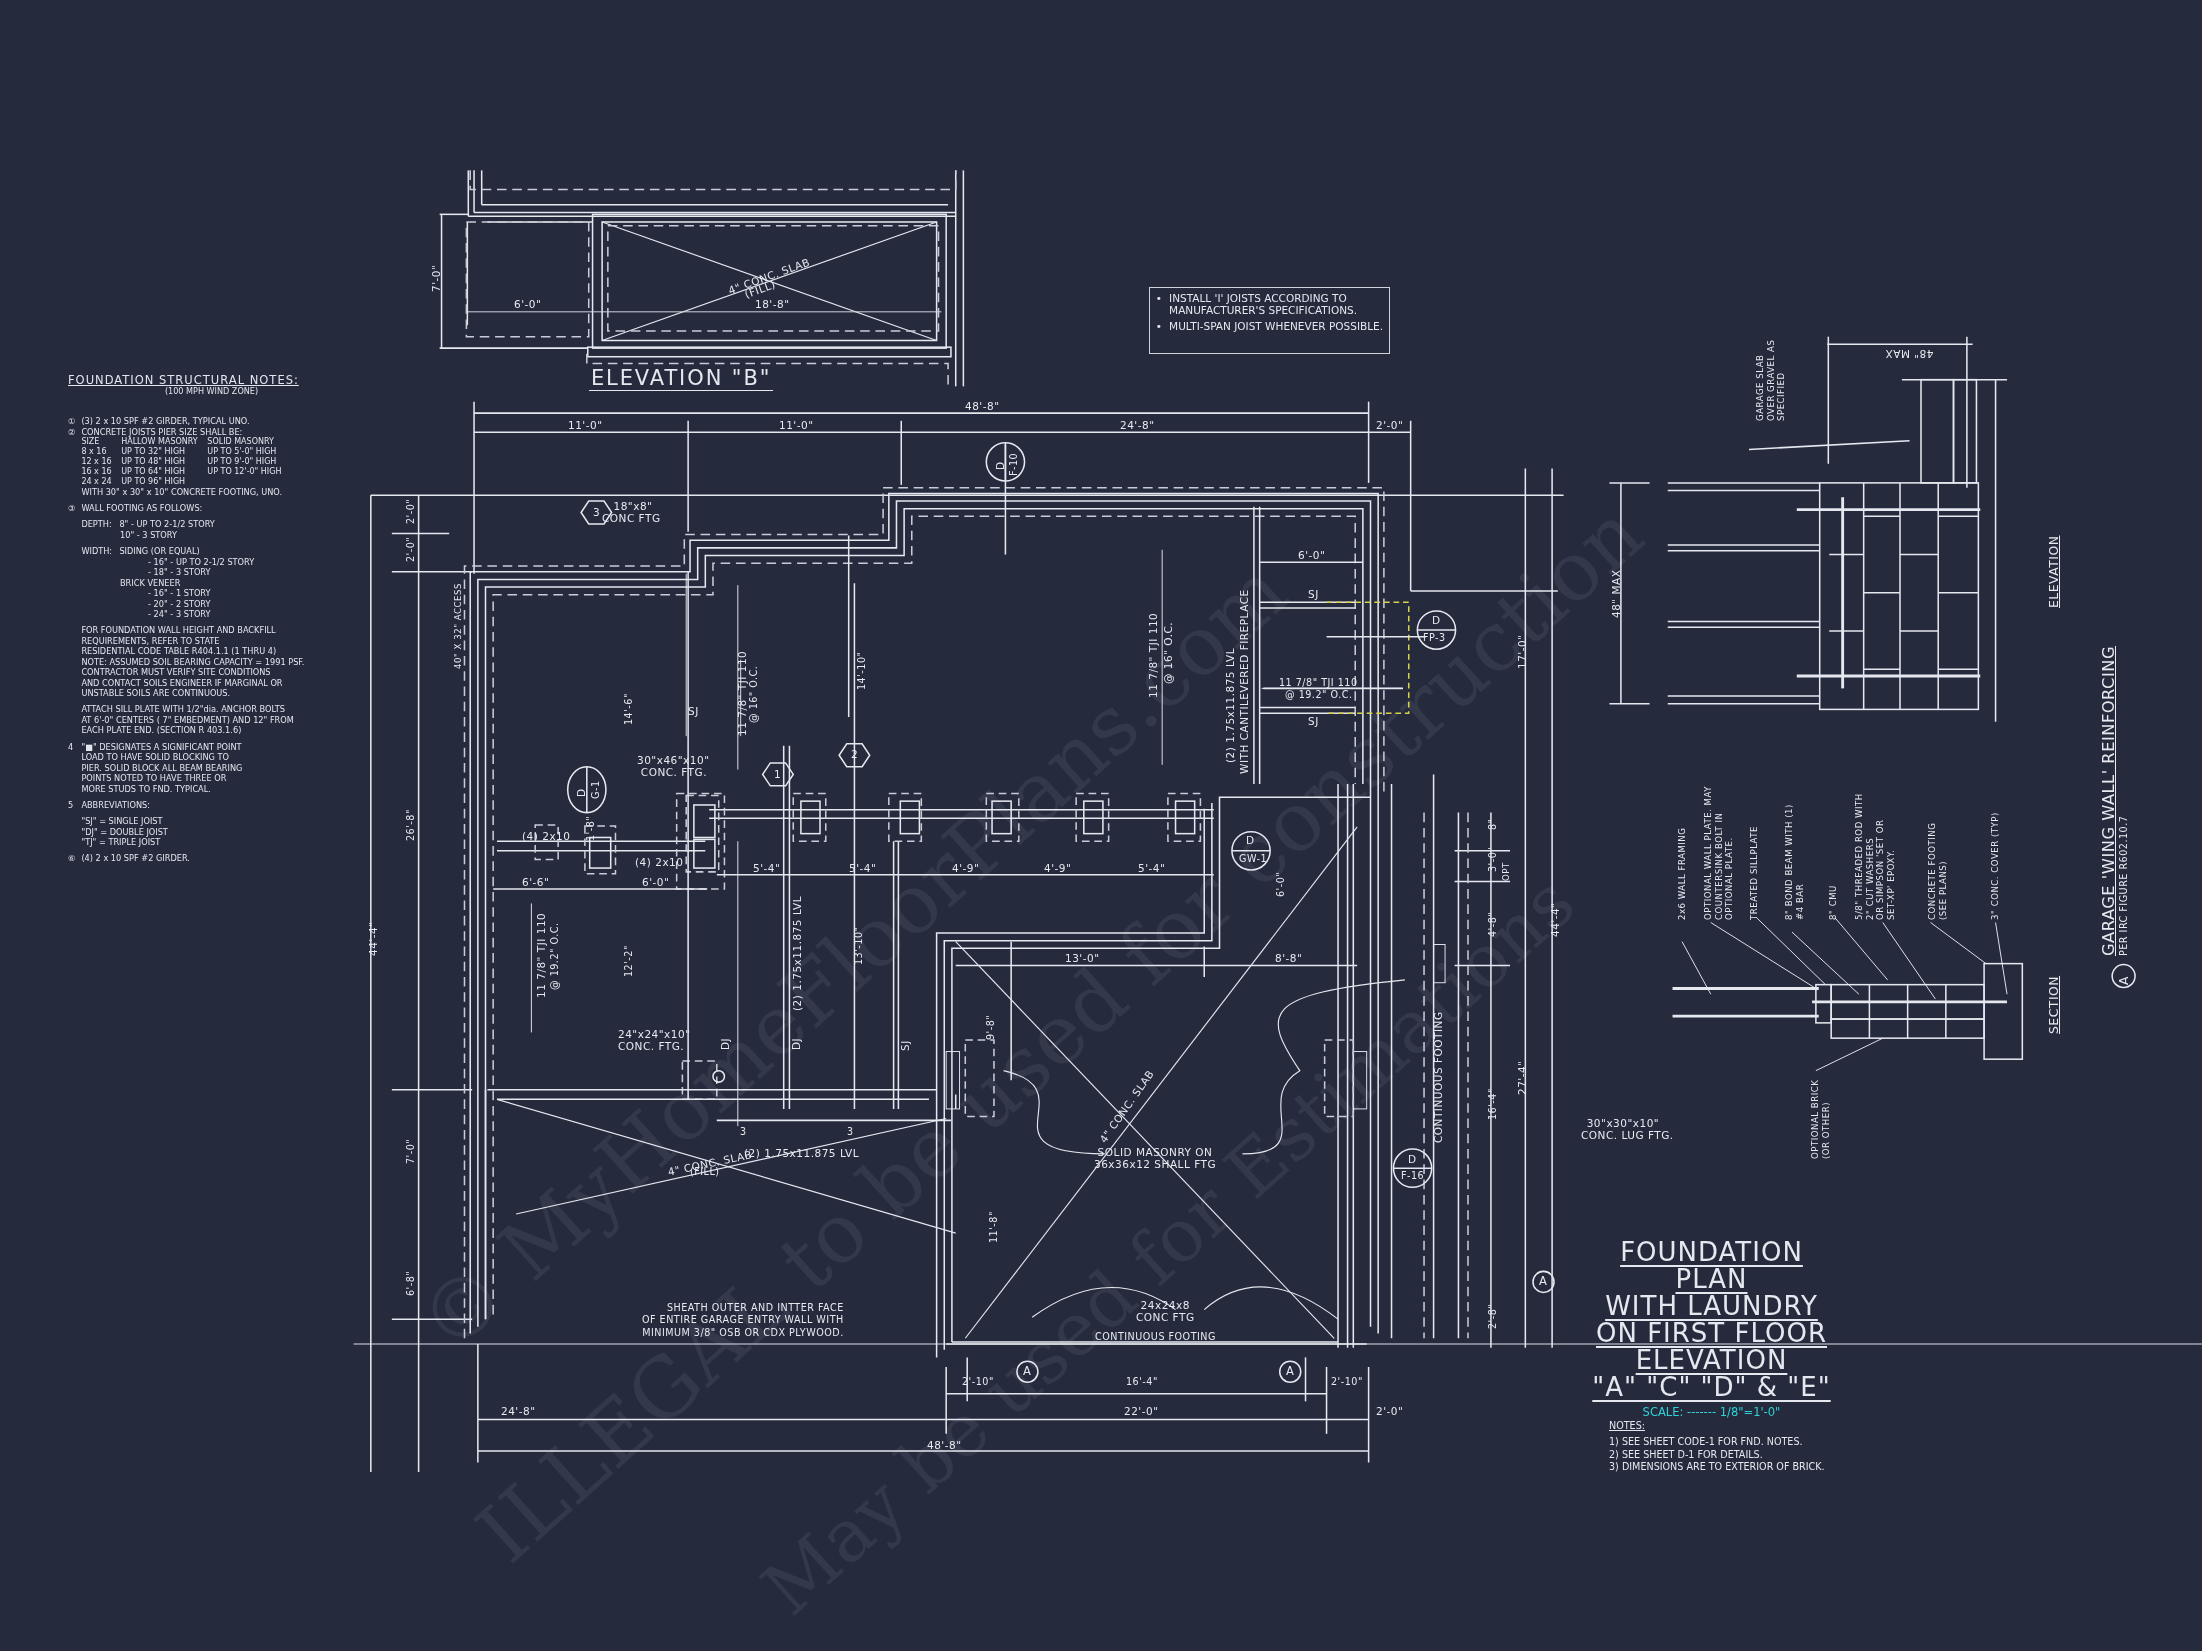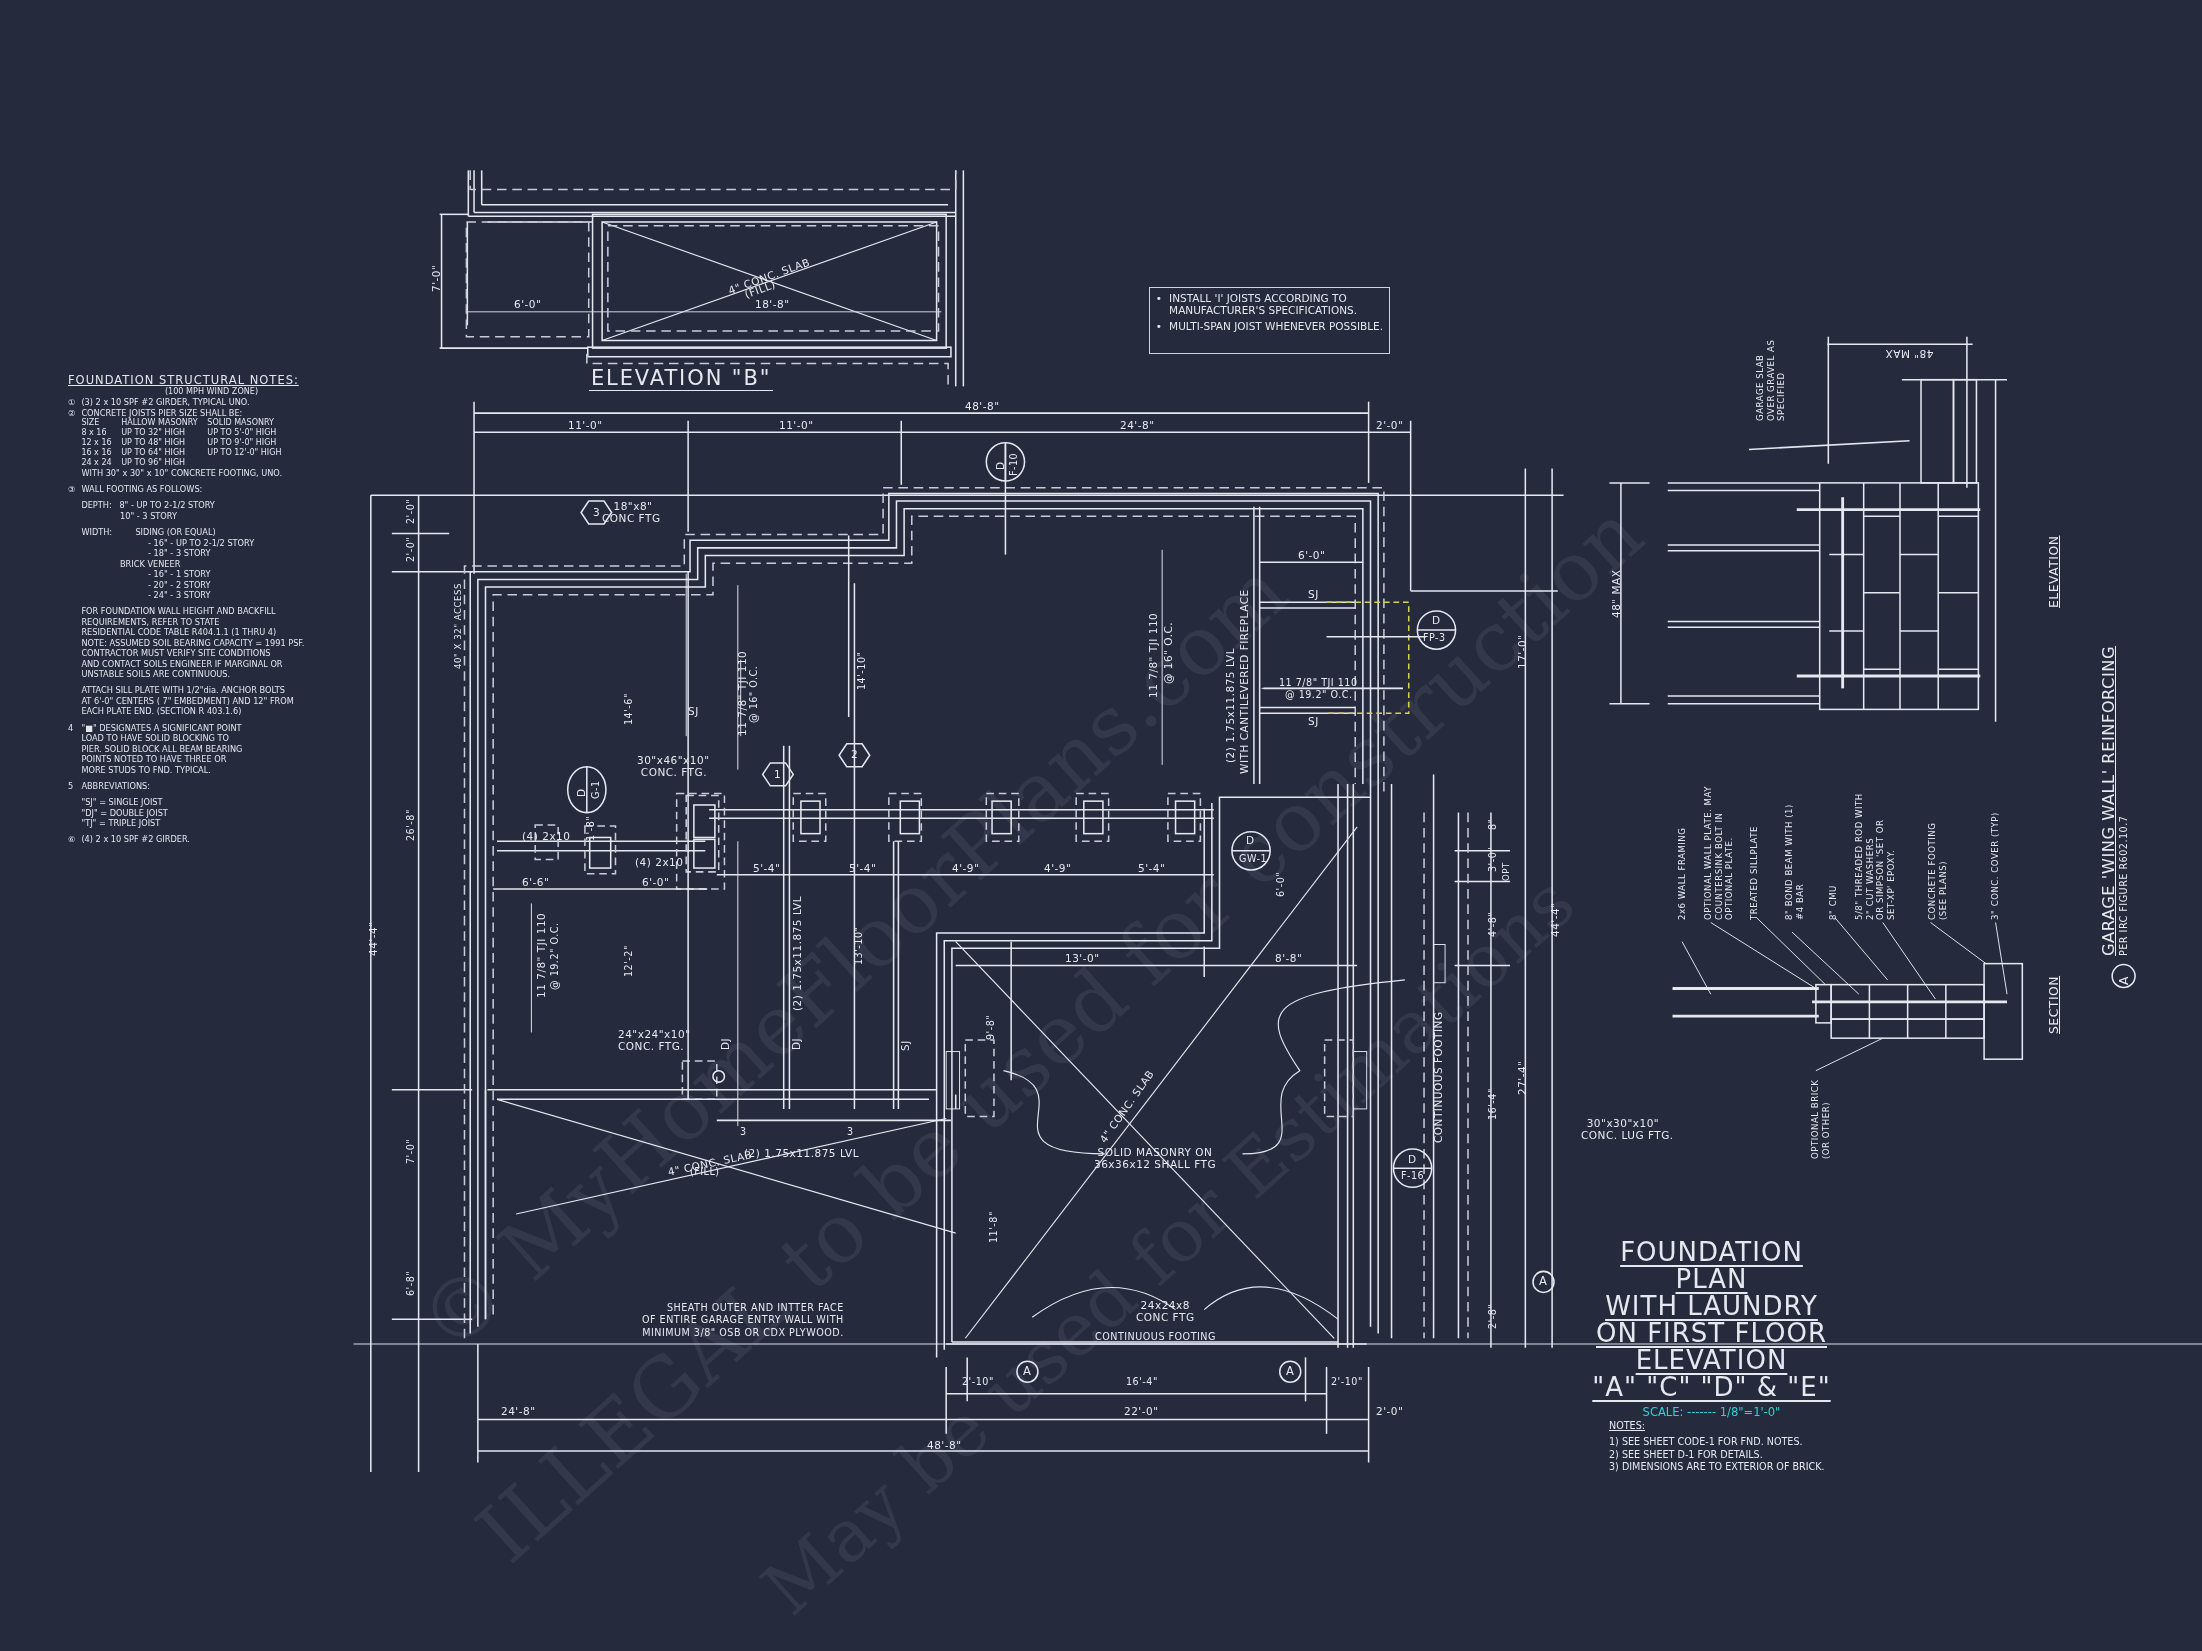--- a/index.html
+++ b/index.html
@@ -1,21 +1,21 @@
 <!DOCTYPE html>
 <html><head>
 <meta charset="utf-8">
 <style>
   html,body{margin:0;padding:0;background:#252a3d;}
   body{width:2202px;height:1652px;position:relative;overflow:hidden;font-family:"DejaVu Sans",sans-serif;color:#e6e8ef;}
   svg.sheet{position:absolute;left:0;top:0;}
   .t{position:absolute;white-space:nowrap;color:#e8eaf0;font-family:"DejaVu Sans",sans-serif;letter-spacing:0.5px;}
   .notes{position:absolute;left:68px;top:375px;width:287px;font-size:8.2px;line-height:10.5px;color:#e4e6ee;}
   .notes .hd{font-size:11.5px;text-decoration:underline;letter-spacing:1px;}
-  .notes .sub{text-align:center;font-size:8.1px;margin-bottom:1px;}
+  .notes .sub{text-align:center;font-size:8.1px;margin-bottom:20px;}
   .notes .row{display:flex;}
   .notes .num{width:13.4px;flex:none;}
   .notes .ind{padding-left:17px;}
   .notes .gap{height:5.7px;}
   .notes table{border-collapse:collapse;margin-left:13.4px;font-size:8px;}
   .notes td{padding:0 9.6px 0 0;line-height:10px;}
   .callout-box{position:absolute;left:1149px;top:287px;width:241px;height:67px;border:1px solid #cfd3de;font-size:10.5px;line-height:12.4px;padding:3.8px 5.7px;box-sizing:border-box;}
   .callout-box .b{display:flex;margin-bottom:3.8px;}
   .callout-box .dot{width:13.4px;flex:none;}
   .title-block{position:absolute;left:1587px;top:1239px;width:249px;text-align:center;}
@@ -348,21 +348,21 @@
       <span class="num">③</span>
       <span>WALL FOOTING AS FOLLOWS:</span>
     </div>
   <div class="gap"></div>
   <div class="row" style="padding-left:13.4px;">
       <span style="width:38px;">DEPTH:</span>
       <span>8" - UP TO 2-1/2 STORY</span>
     </div>
   <div style="padding-left:52px;">10" - 3 STORY</div>
   <div class="gap"></div>
-  <div class="row" style="padding-left:13.4px;gap:16px;">
+  <div class="row" style="padding-left:13.4px;">
       <span style="width:38px;">WIDTH:</span>
       <span>SIDING (OR EQUAL)</span>
     </div>
   <div style="padding-left:80px;">- 16" - UP TO 2-1/2 STORY</div>
   <div style="padding-left:80px;">- 18" - 3 STORY</div>
   <div style="padding-left:52px;">BRICK VENEER</div>
   <div style="padding-left:80px;">- 16" - 1 STORY</div>
   <div style="padding-left:80px;">- 20" - 2 STORY</div>
   <div style="padding-left:80px;">- 24" - 3 STORY</div>
   <div class="gap"></div>

